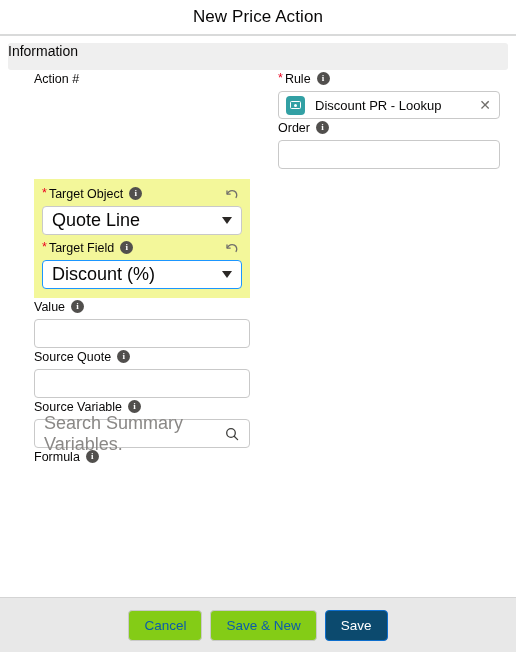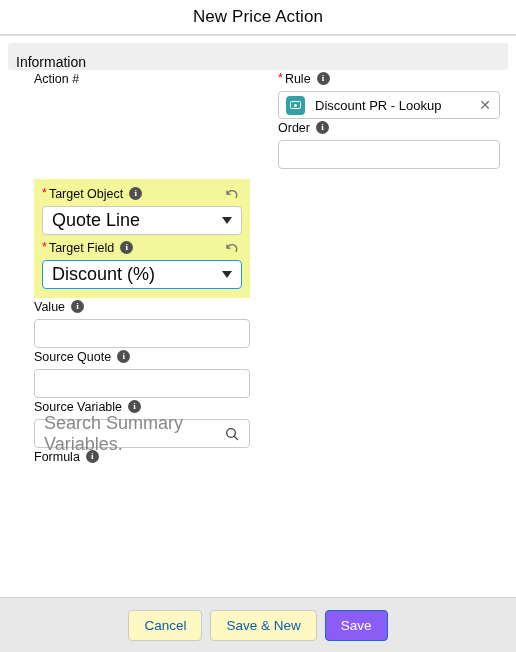--- a/index.html
+++ b/index.html
@@ -38,22 +38,22 @@
     overflow: hidden;
     background: #ffffff;
     position: relative;
   }
 
   .section-head {
     margin: 7px 8px 0 8px;
     background: #efefef;
     height: 27px;
     display: flex;
-    align-items: flex-end;
-    padding-left: 8px;
+    align-items: flex-start;
+    padding-left: 0;
     border-radius: 3px;
   }
   .section-head-text {
     font-size: 14px;
     color: #080707;
     font-weight: 400;
   }
 
   .cols {
     display: flex;
@@ -234,26 +234,26 @@
     border-radius: 4px;
     font-size: 13.5px;
     display: inline-flex;
     align-items: center;
     justify-content: center;
     box-sizing: border-box;
     padding: 0 15px;
     font-weight: 400;
   }
   .btn-neutral {
-    background: #fef9c3;
+    background: #84cc16;
     border: 1px solid #c9c9c9;
     color: #0b5cab;
   }
   .btn-brand {
-    background: #8b5cf6;
+    background: #0c4a6e;
     border: 1px solid #0d6ecd;
     color: #ffffff;
   }
 </style>
 </head>
 <body>
 
 <div class="modal-header">
   <div class="modal-title">New Price Action</div>
 </div>

